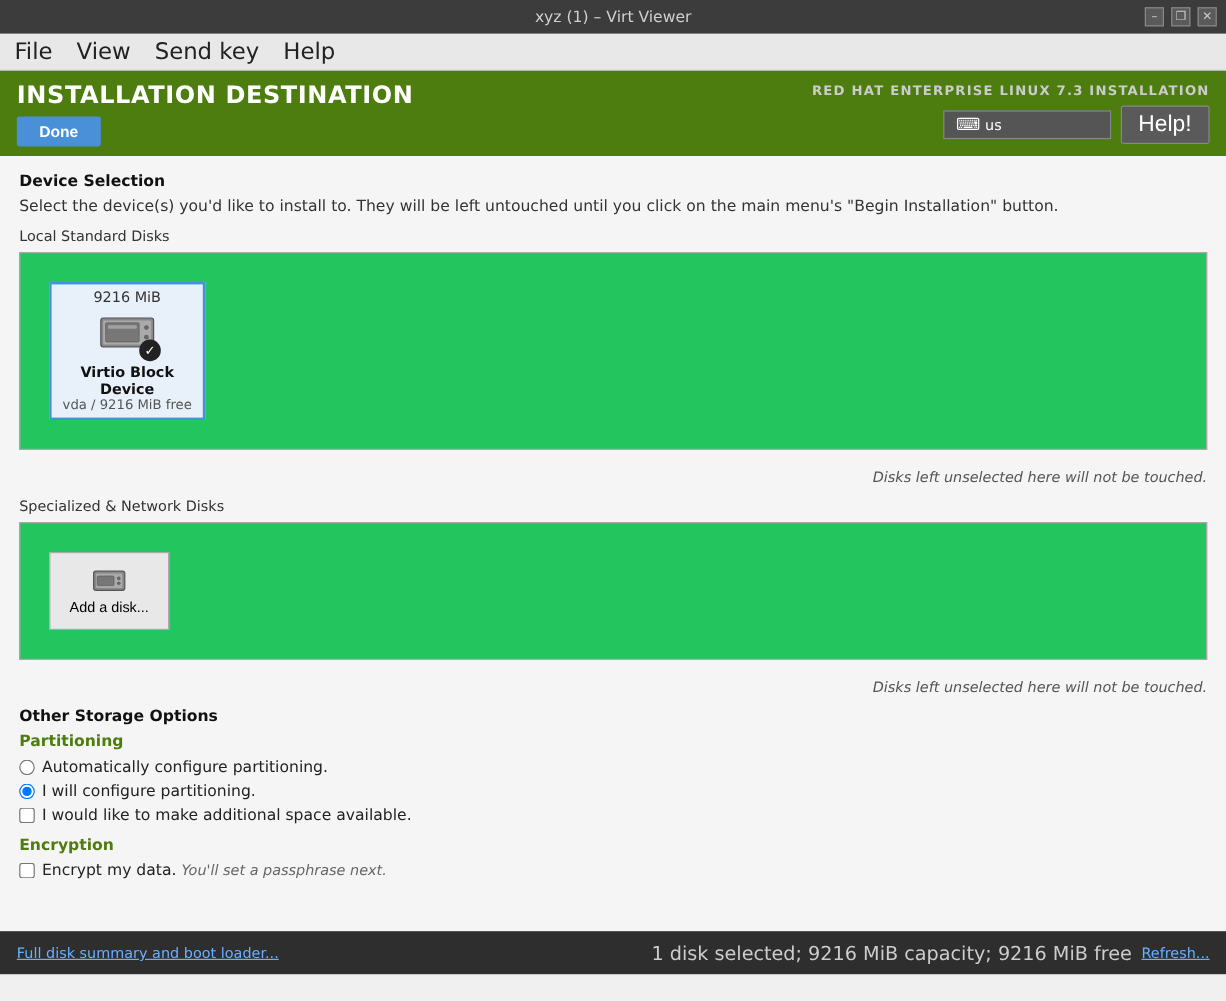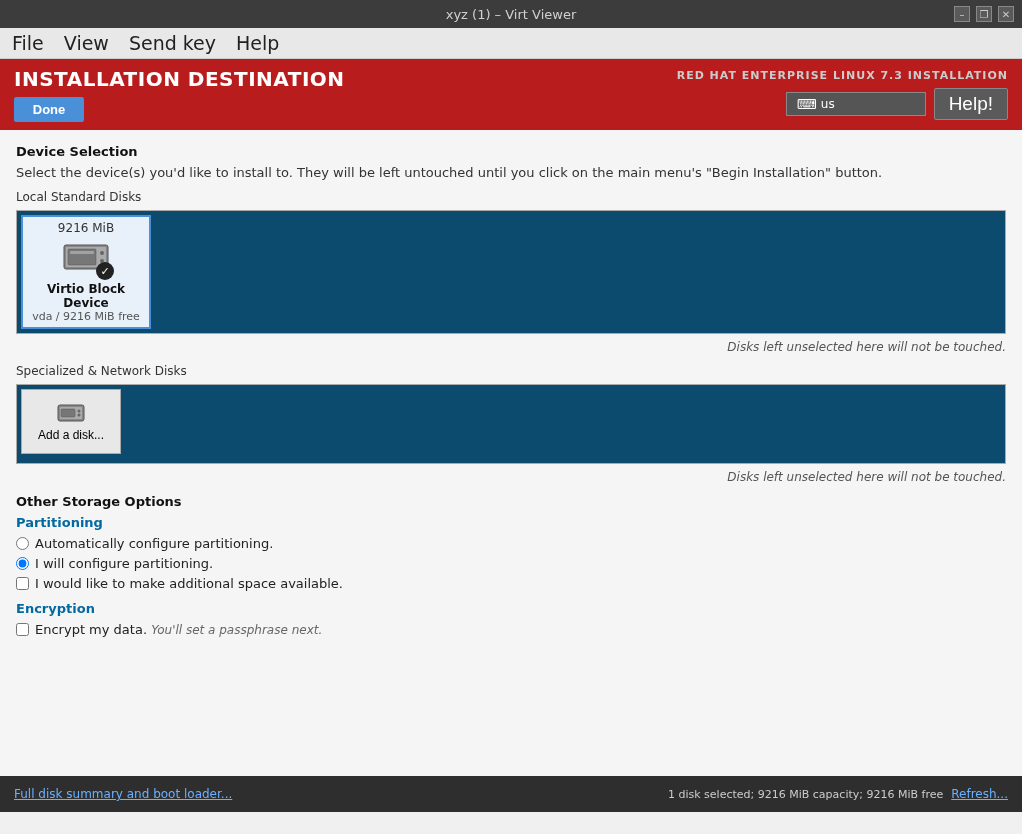--- a/index.html
+++ b/index.html
@@ -57,21 +57,21 @@
     .menubar-item {
       padding: 2px 8px;
       cursor: pointer;
       border-radius: 2px;
       font-size: 19px;
       color: #222;
     }
 
     
     .header-bar {
-      background: #b91c1c;
+      background: #4d7c0f;
       color: white;
       display: flex;
       align-items: center;
       justify-content: space-between;
       padding: 8px 14px;
       min-height: 60px;
     }
     .header-left {
       display: flex;
       flex-direction: column;
@@ -156,24 +156,24 @@
     .subsection-title {
       font-size: 12px;
       font-weight: normal;
       color: #333;
       margin-bottom: 6px;
     }
 
     
     .disk-area {
       border: 1px solid #aaa;
-      background: #0c4a6e;
-      padding: 4px;
+      background: #22c55e;
+      padding: 24px;
       min-height: 110px;
-      margin-bottom: 6px;
+      margin-bottom: 16px;
     }
 
     .disk-item {
       display: inline-block;
       text-align: center;
       cursor: pointer;
       padding: 4px 8px;
       border: 2px solid #4a90d9;
       background: #e8f0fa;
       width: 130px;
@@ -242,21 +242,21 @@
     }
 
     
     .storage-options-section {
       margin-top: 4px;
     }
 
     .option-group-title {
       font-size: 13px;
       font-weight: bold;
-      color: #0369a1;
+      color: #4d7c0f;
       margin-bottom: 6px;
     }
 
     .radio-option {
       display: flex;
       align-items: center;
       gap: 6px;
       margin-bottom: 5px;
     }
 
@@ -315,21 +315,21 @@
     }
 
     .status-right {
       display: flex;
       align-items: center;
       gap: 8px;
     }
 
     .status-info {
       color: #ccc;
-      font-size: 11px;
+      font-size: 16px;
     }
 
     .refresh-link {
       color: #6ab0ff;
       text-decoration: underline;
       cursor: pointer;
       font-size: 12px;
     }
 
     

